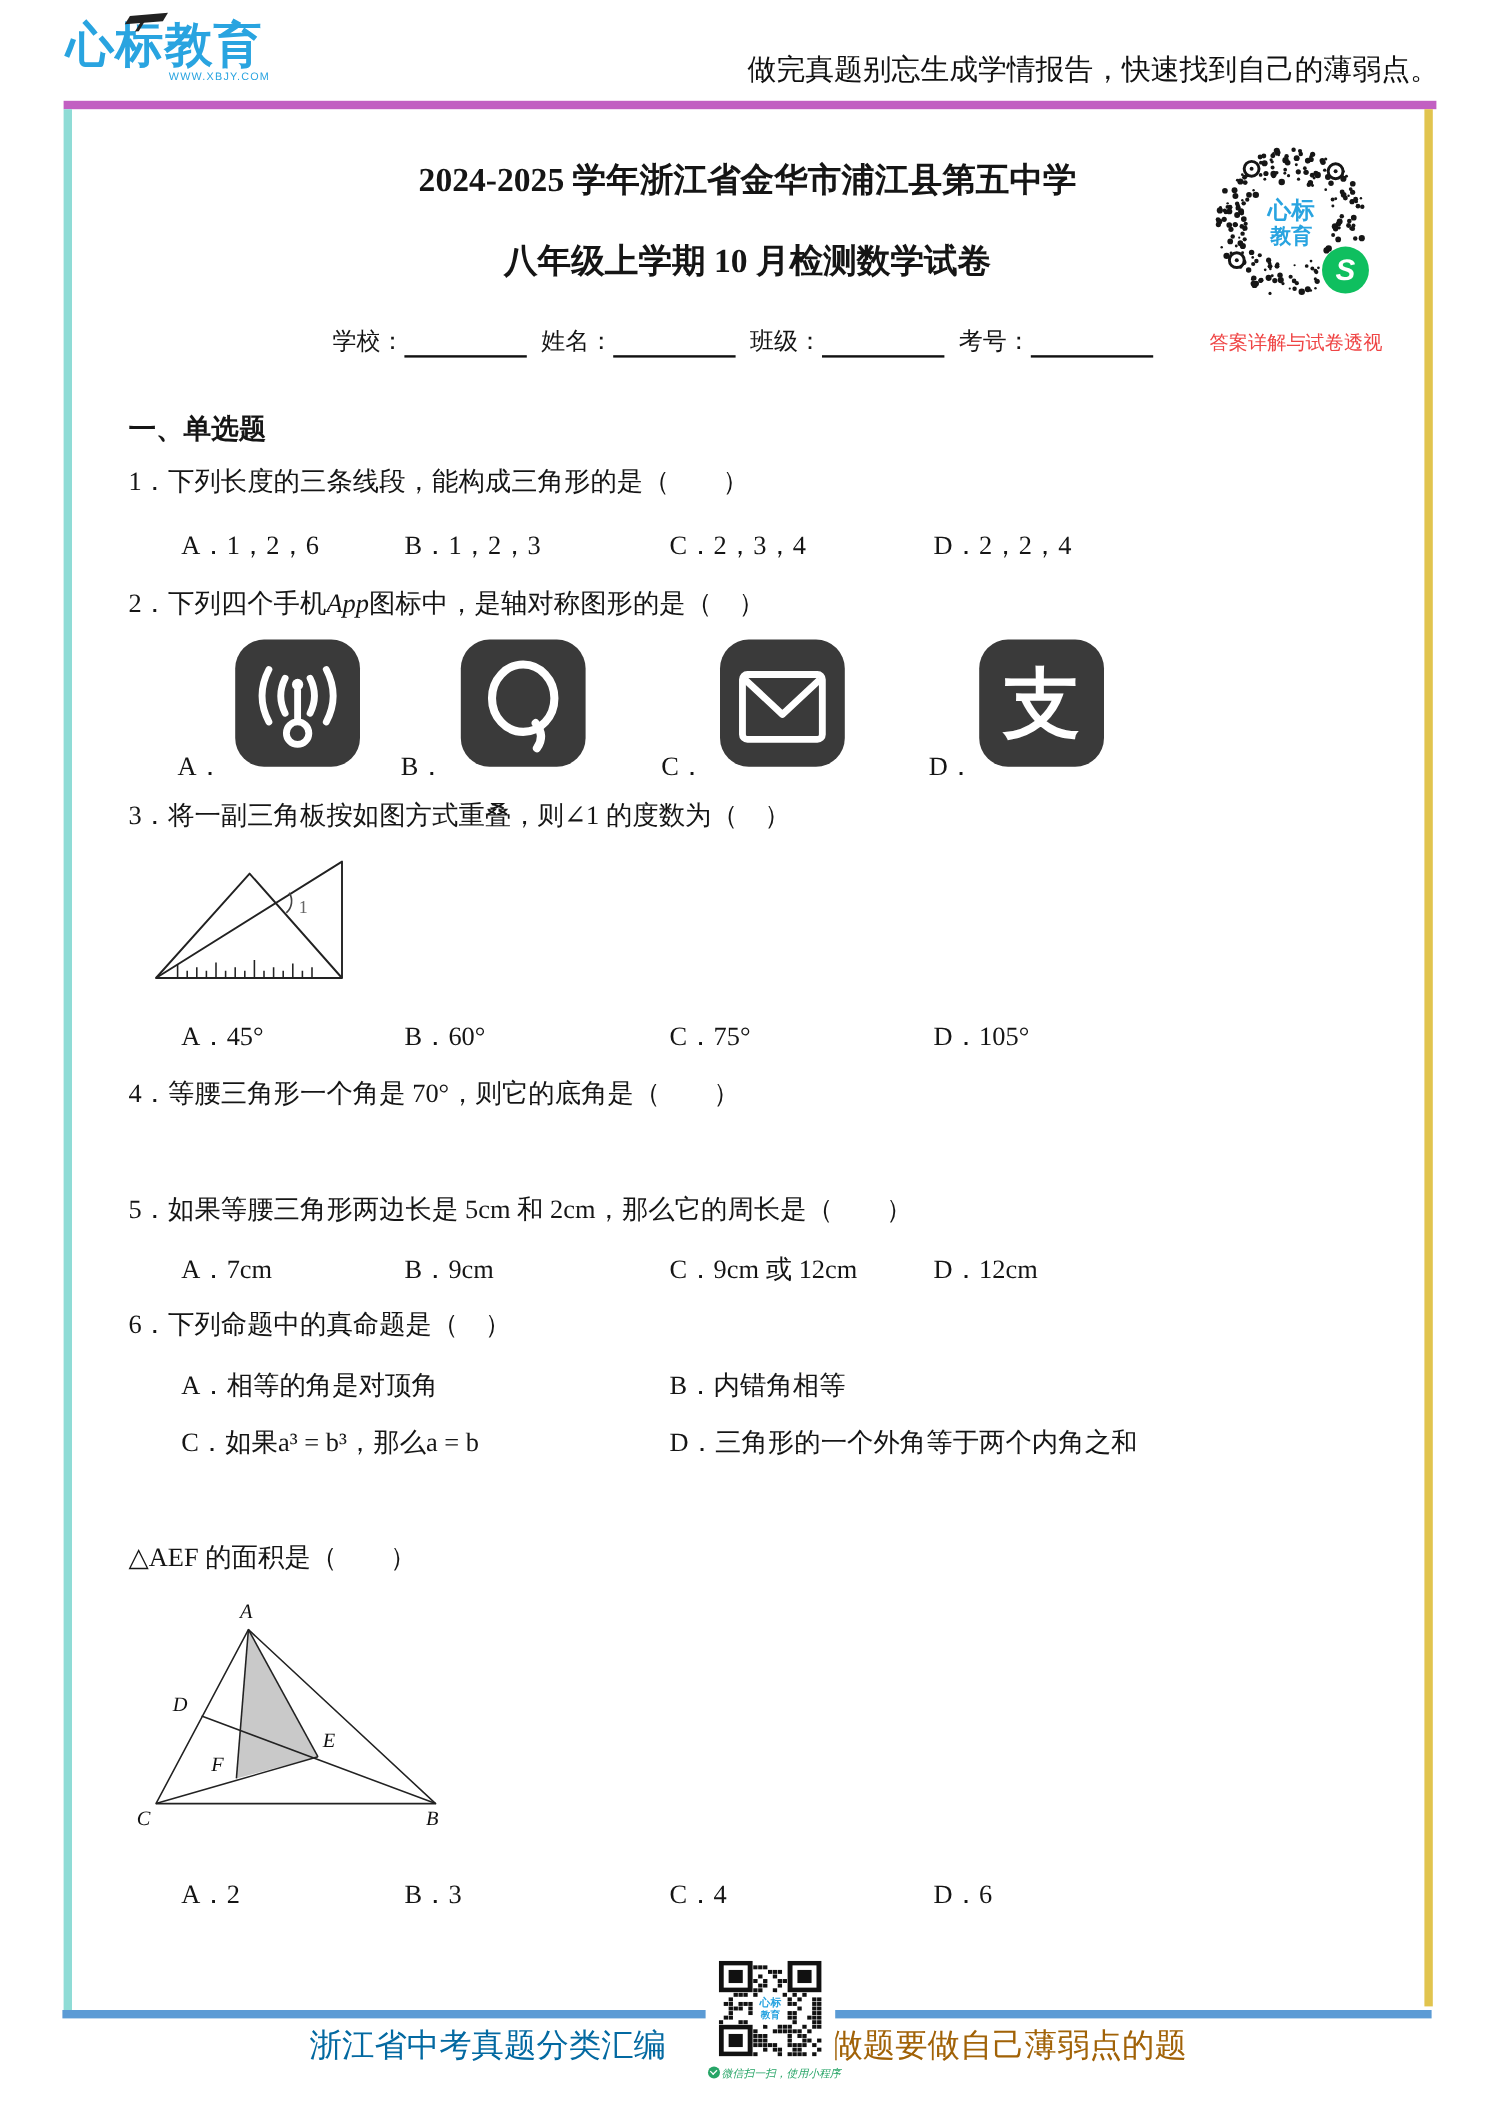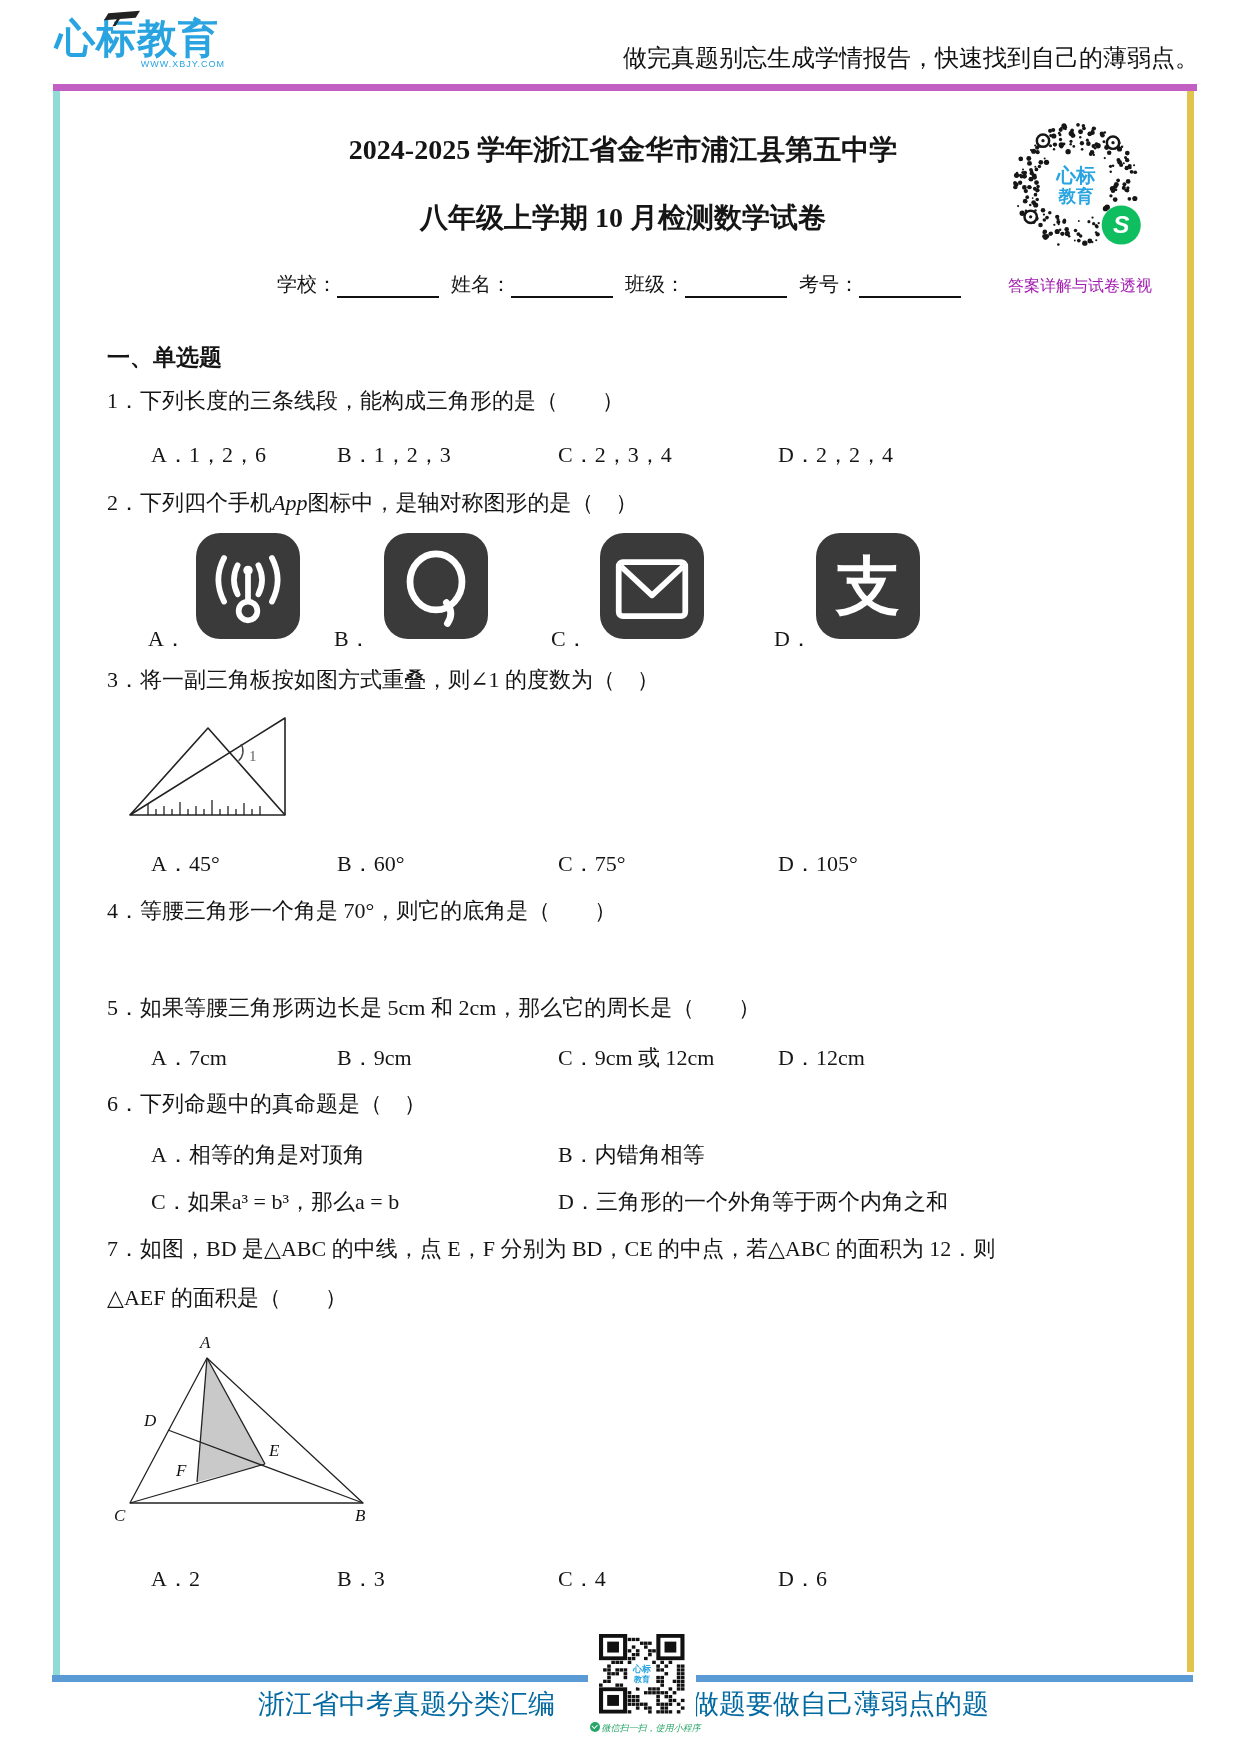--- a/index.html
+++ b/index.html
@@ -17,42 +17,42 @@
   .b-left{position:absolute;left:53px;top:91px;width:7px;height:1584px;background:#8fdcd6;}
   .b-right{position:absolute;left:1187px;top:91px;width:7px;height:1581px;background:#e1c44e;}
   
   .title{position:absolute;left:53px;top:131px;width:1140px;text-align:center;font-size:28px;font-weight:bold;}
   .subtitle{position:absolute;left:53px;top:199px;width:1140px;text-align:center;font-size:28px;font-weight:bold;}
   .info-line{position:absolute;left:53px;top:248px;width:1140px;text-align:center;font-size:20px;margin-top:23px;}
   .ifield{margin:0 2px;}
   .blank{display:inline-block;width:102px;height:19px;border-bottom:2px solid #111;margin-right:8px;vertical-align:bottom;}
   
   .topqr{position:absolute;left:1008px;top:118px;}
-  .qr-caption{position:absolute;left:995px;top:276px;width:170px;text-align:center;font-size:16px;color:#a21caf;}
+  .qr-caption{position:absolute;left:995px;top:276px;width:170px;text-align:center;font-size:16px;color:#ef4444;}
   
   .sec{position:absolute;left:107px;top:342px;font-size:23px;font-weight:bold;}
   .qt{position:absolute;left:107px;font-size:22px;white-space:nowrap;}
   .row{position:absolute;left:0;top:0;width:1240px;height:30px;}
   .opt{position:absolute;font-size:22px;white-space:nowrap;}
   .c0{left:151px}.c1{left:337px}.c2{left:558px}.c3{left:778px}
   .ital{font-style:italic;}
   
   .appicon{position:absolute;top:533px;width:104px;height:106px;background:#3a3a3a;border-radius:24px;}
   .ia{left:196px}.ib{left:384px}.ic{left:600px}.id{left:816px}
   .alipay-glyph{position:absolute;left:0;top:0;width:100%;height:100%;display:flex;align-items:center;justify-content:center;
      color:#fff;font-size:64px;font-weight:bold;}
   .q2lab{position:absolute;top:624px;font-size:22px;}
   
   .fig3{position:absolute;left:113px;top:703px;}
   .fig7{position:absolute;left:100px;top:1328px;}
   .vlabel{font-size:17px;font-style:italic;fill:#111;}
   
   .f-line{position:absolute;left:52px;top:1675px;width:1141px;height:7px;background:#5b9bd5;}
   .f-left{position:absolute;left:258px;top:1686px;font-size:27px;color:#0369a1;}
-  .f-right{position:absolute;left:692px;top:1686px;font-size:27px;color:#0369a1;}
+  .f-right{position:absolute;left:692px;top:1686px;font-size:27px;color:#a16207;}
   .f-qrbox{position:absolute;left:588px;top:1624px;width:108px;height:99px;background:#fff;display:flex;align-items:center;justify-content:center;}
   .f-qrcap{position:absolute;left:560px;top:1722px;width:170px;text-align:center;font-size:9px;color:#27a567;font-family:"Liberation Sans",sans-serif;font-style:italic;}
   .check-icon{display:inline-block;width:10px;height:10px;border-radius:50%;background:#27a567;position:relative;vertical-align:-1px;margin-right:2px;}
   .check-icon:after{content:"";position:absolute;left:2.5px;top:2px;width:4px;height:2.5px;border-left:1.5px solid #fff;border-bottom:1.5px solid #fff;transform:rotate(-45deg);}
 </style>
 </head>
 <body>
 
 <div class="page">
 
@@ -391,21 +391,20 @@
   <div class="qt" style="top:1089px">6．下列命题中的真命题是（　）</div>
   <div class="row" style="top:1140px">
     <span class="opt c0">A．相等的角是对顶角</span>
     <span class="opt c2">B．内错角相等</span>
   </div>
   <div class="row" style="top:1187px">
     <span class="opt c0">C．如果a³ = b³，那么a = b</span>
     <span class="opt c2">D．三角形的一个外角等于两个内角之和</span>
   </div>
 
-  <div class="qt" style="top:1234px">7．如图，BD 是△ABC 的中线，点 E，F 分别为 BD，CE 的中点，若△ABC 的面积为 12．则</div>
   <div class="qt" style="top:1283px">△AEF 的面积是（　　）</div>
   <svg class="fig7" width="300" height="205" viewBox="0 0 300 205">
     <polygon points="107,30 165,136 97,154" fill="#c9c9c9" stroke="none"></polygon>
     <g stroke="#222" stroke-width="1.3" fill="none" stroke-linejoin="round">
       <polygon points="107,30 263,175 30,175"></polygon>
       <line x1="68" y1="102" x2="263" y2="175"></line>
       <line x1="30" y1="175" x2="165" y2="136"></line>
       <line x1="107" y1="30" x2="165" y2="136"></line>
       <line x1="107" y1="30" x2="97" y2="154"></line>
     </g>

